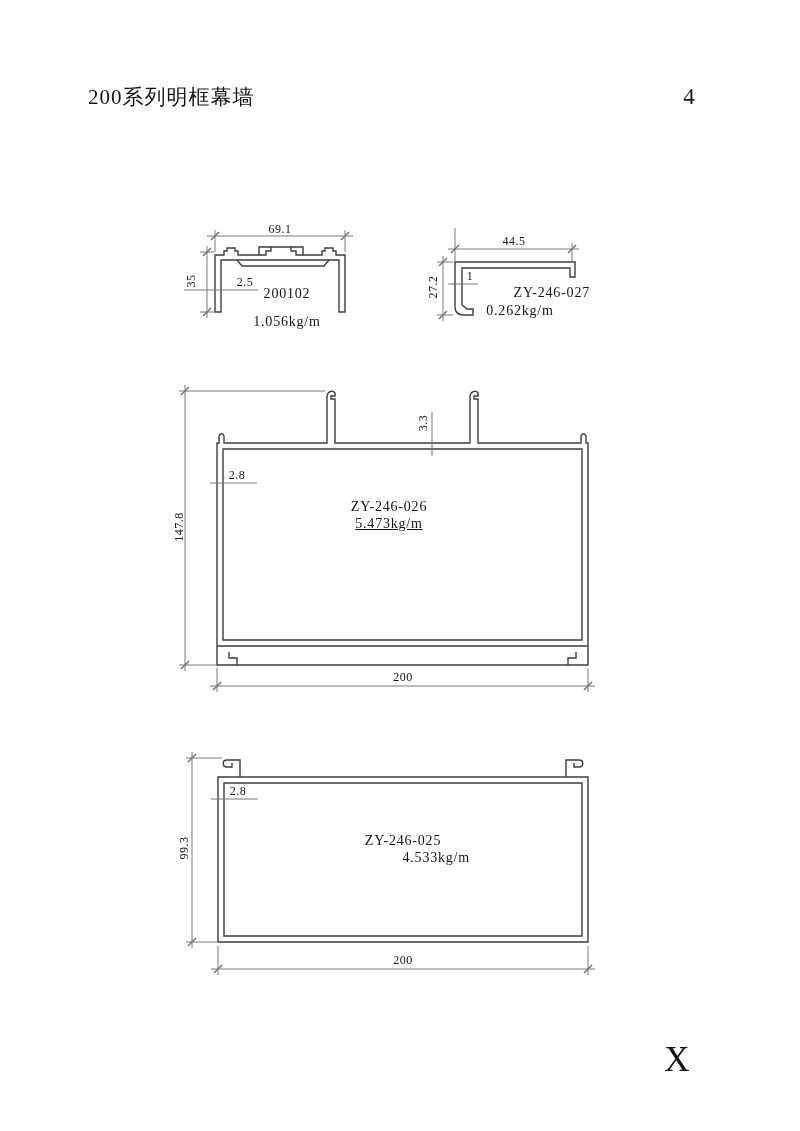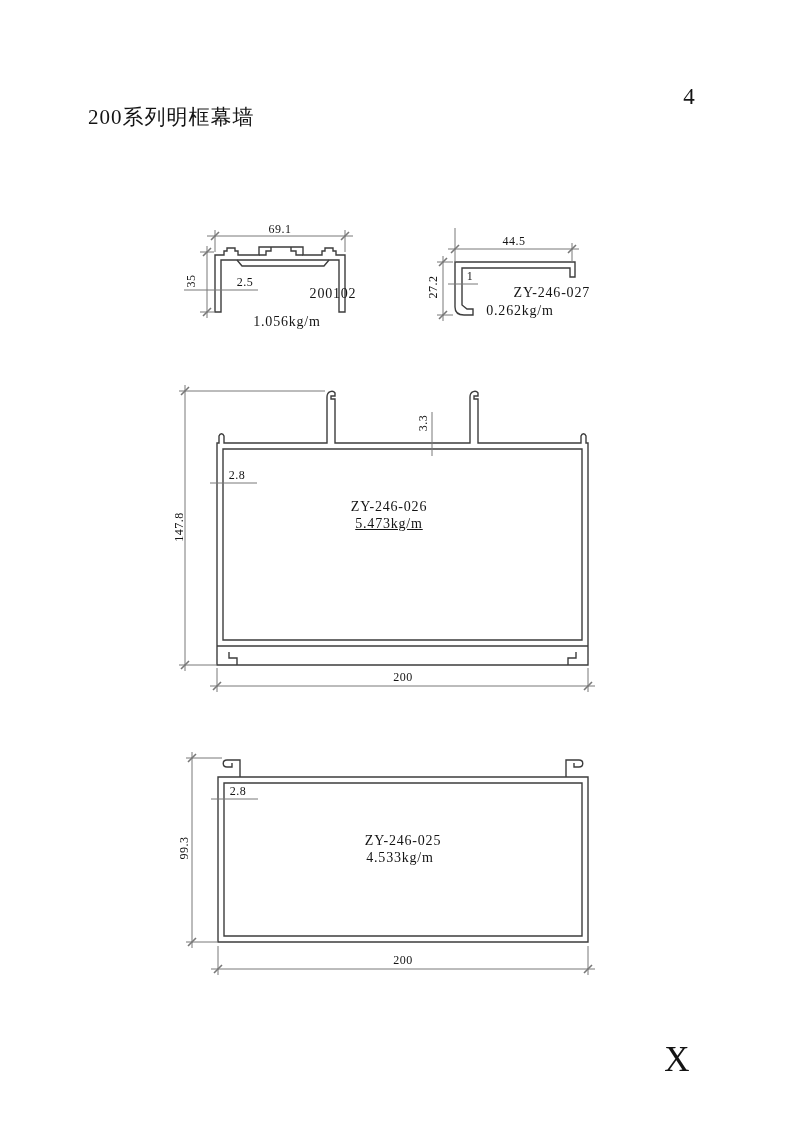--- a/index.html
+++ b/index.html
@@ -19,21 +19,21 @@
   .dl{fill:none;stroke:var(--dim-line);stroke-width:1;}
   .tick{fill:none;stroke:var(--dim-line);stroke-width:1.6;}
   .lbl{
     position:absolute;color:var(--text);
     font-family:"Liberation Serif","DejaVu Serif",serif;
     white-space:nowrap;text-align:center;
   }
   .dim{width:60px;font-size:12px;line-height:14px;letter-spacing:0.5px;}
   .code{width:140px;font-size:14px;line-height:16px;letter-spacing:0.8px;}
   .rot{transform:rotate(-90deg);transform-origin:center center;}
-  .title{font-size:21px;letter-spacing:1px;margin-top:20px;}
+  .title{font-size:21px;letter-spacing:1px;}
   .pageno{font-size:23px;}
   .footer-mark{font-size:35px;}
 </style>
 </head>
 <body>
 
 <div class="page">
 
   <div class="lbl title" style="left:88px;top:83px;">200系列明框幕墙</div>
   <div class="lbl pageno" style="left:674px;top:84px;width:30px;">4</div>
@@ -83,37 +83,37 @@
          M439,266 L447,258 M439,319 L447,311
          M181,395 L189,387 M181,669 L189,661
          M213,690 L221,682 M584,690 L592,682
          M188,762 L196,754 M188,946 L196,938
          M214,973 L222,965 M584,973 L592,965"></path>
   </svg>
 
   <div class="lbl dim" style="left:250px;top:222px;">69.1</div>
   <div class="lbl dim rot" style="left:161px;top:274px;">35</div>
   <div class="lbl dim" style="left:215px;top:275px;">2.5</div>
-  <div class="lbl code" style="left:217px;top:286px;padding-left:46px;">200102</div>
+  <div class="lbl code" style="left:217px;top:286px;">200102</div>
   <div class="lbl code" style="left:217px;top:314px;">1.056kg/m</div>
 
   <div class="lbl dim" style="left:484px;top:234px;">44.5</div>
   <div class="lbl dim rot" style="left:403px;top:280px;">27.2</div>
   <div class="lbl dim" style="left:440px;top:269px;">1</div>
   <div class="lbl code" style="left:450px;top:285px;text-align:right;">ZY-246-027</div>
   <div class="lbl code" style="left:450px;top:303px;">0.262kg/m</div>
 
   <div class="lbl dim rot" style="left:149px;top:520px;">147.8</div>
   <div class="lbl dim" style="left:207px;top:468px;">2.8</div>
   <div class="lbl dim rot" style="left:393px;top:416px;">3.3</div>
   <div class="lbl code" style="left:319px;top:499px;">ZY-246-026</div>
   <div class="lbl code" style="left:319px;top:516px;text-decoration:underline;">5.473kg/m</div>
   <div class="lbl dim" style="left:373px;top:670px;">200</div>
 
   <div class="lbl dim rot" style="left:154px;top:841px;">99.3</div>
   <div class="lbl dim" style="left:208px;top:784px;">2.8</div>
   <div class="lbl code" style="left:333px;top:833px;">ZY-246-025</div>
-  <div class="lbl code" style="left:330px;top:850px;">4.533kg/m</div>
+  <div class="lbl code" style="left:330px;top:850px;text-align:right;">4.533kg/m</div>
   <div class="lbl dim" style="left:373px;top:953px;">200</div>
 
   <div class="lbl footer-mark" style="left:662px;top:1040px;width:30px;">X</div>
 
 </div>
 
 </body></html>

